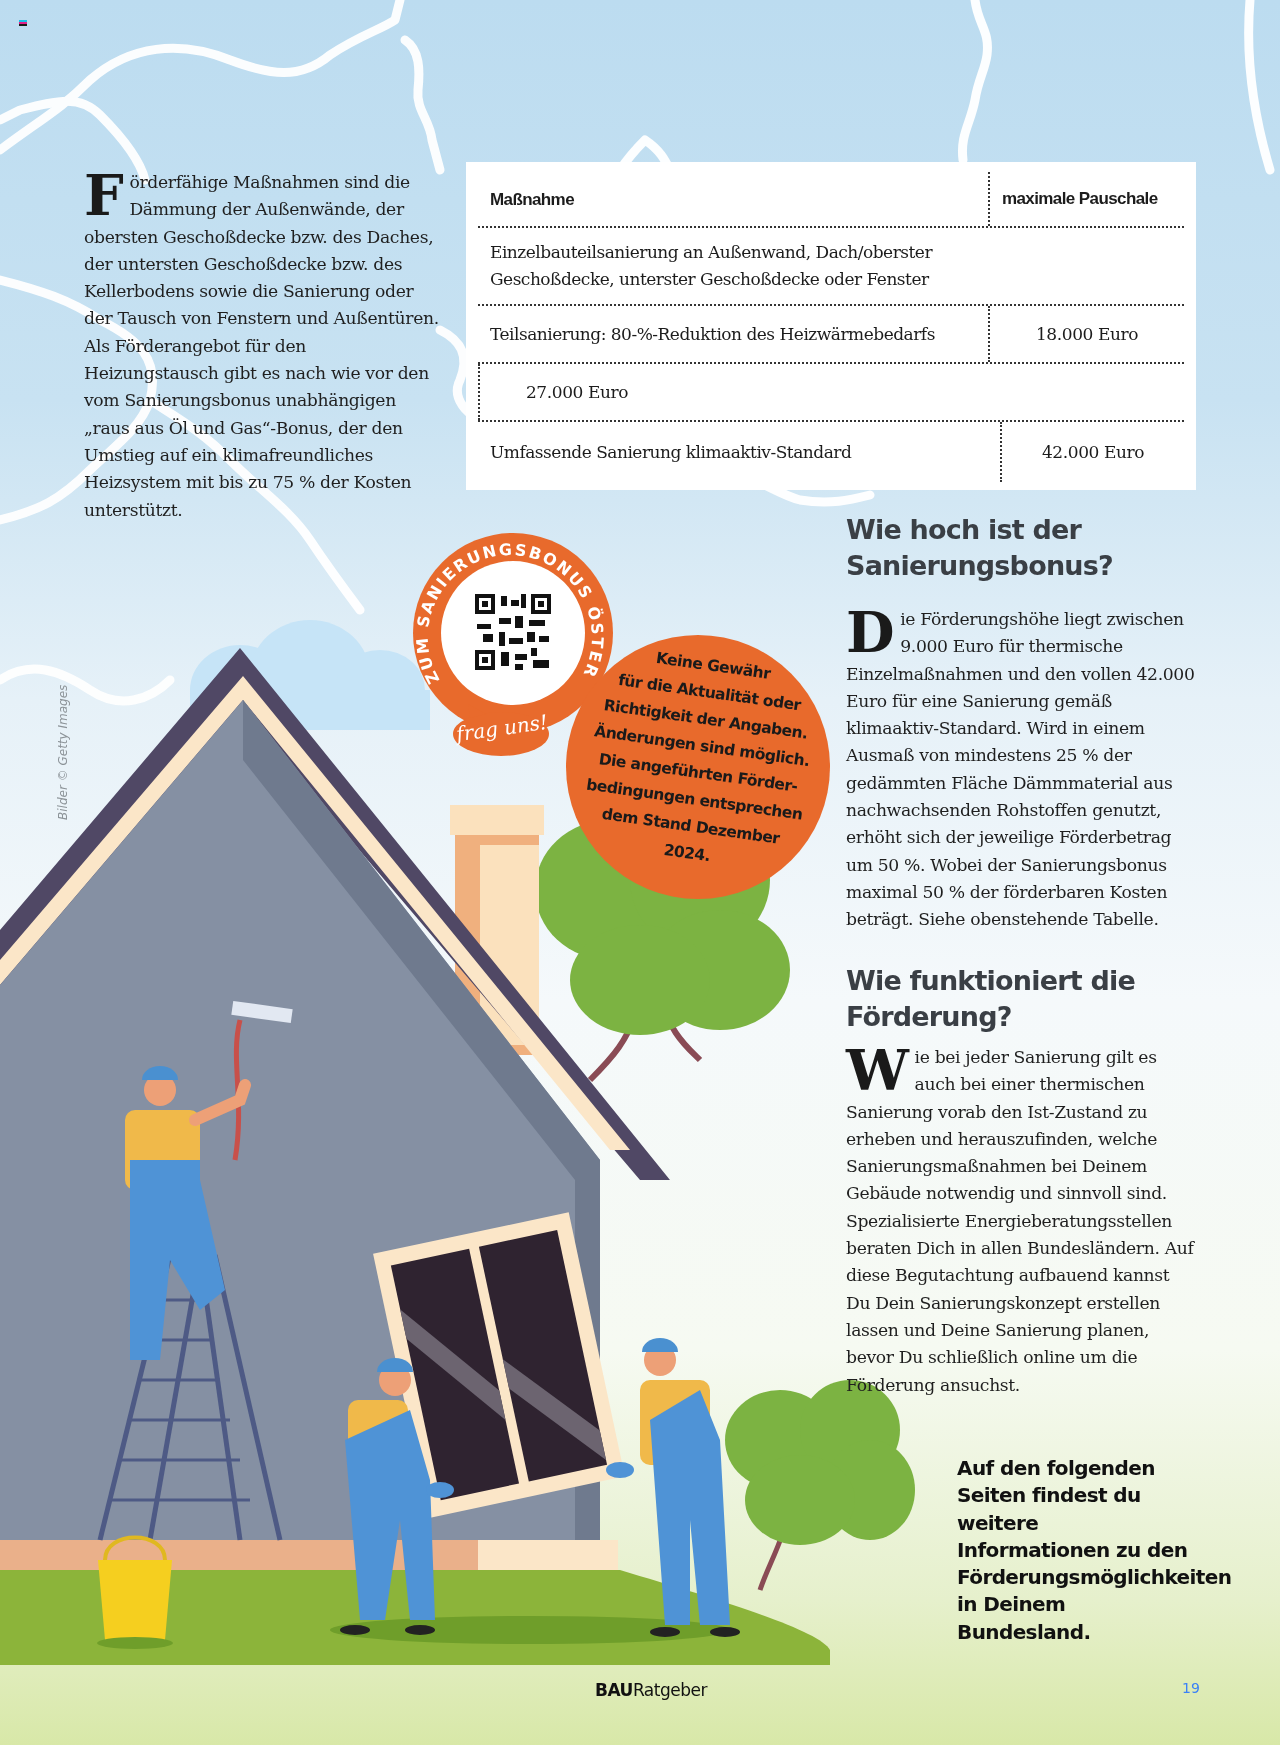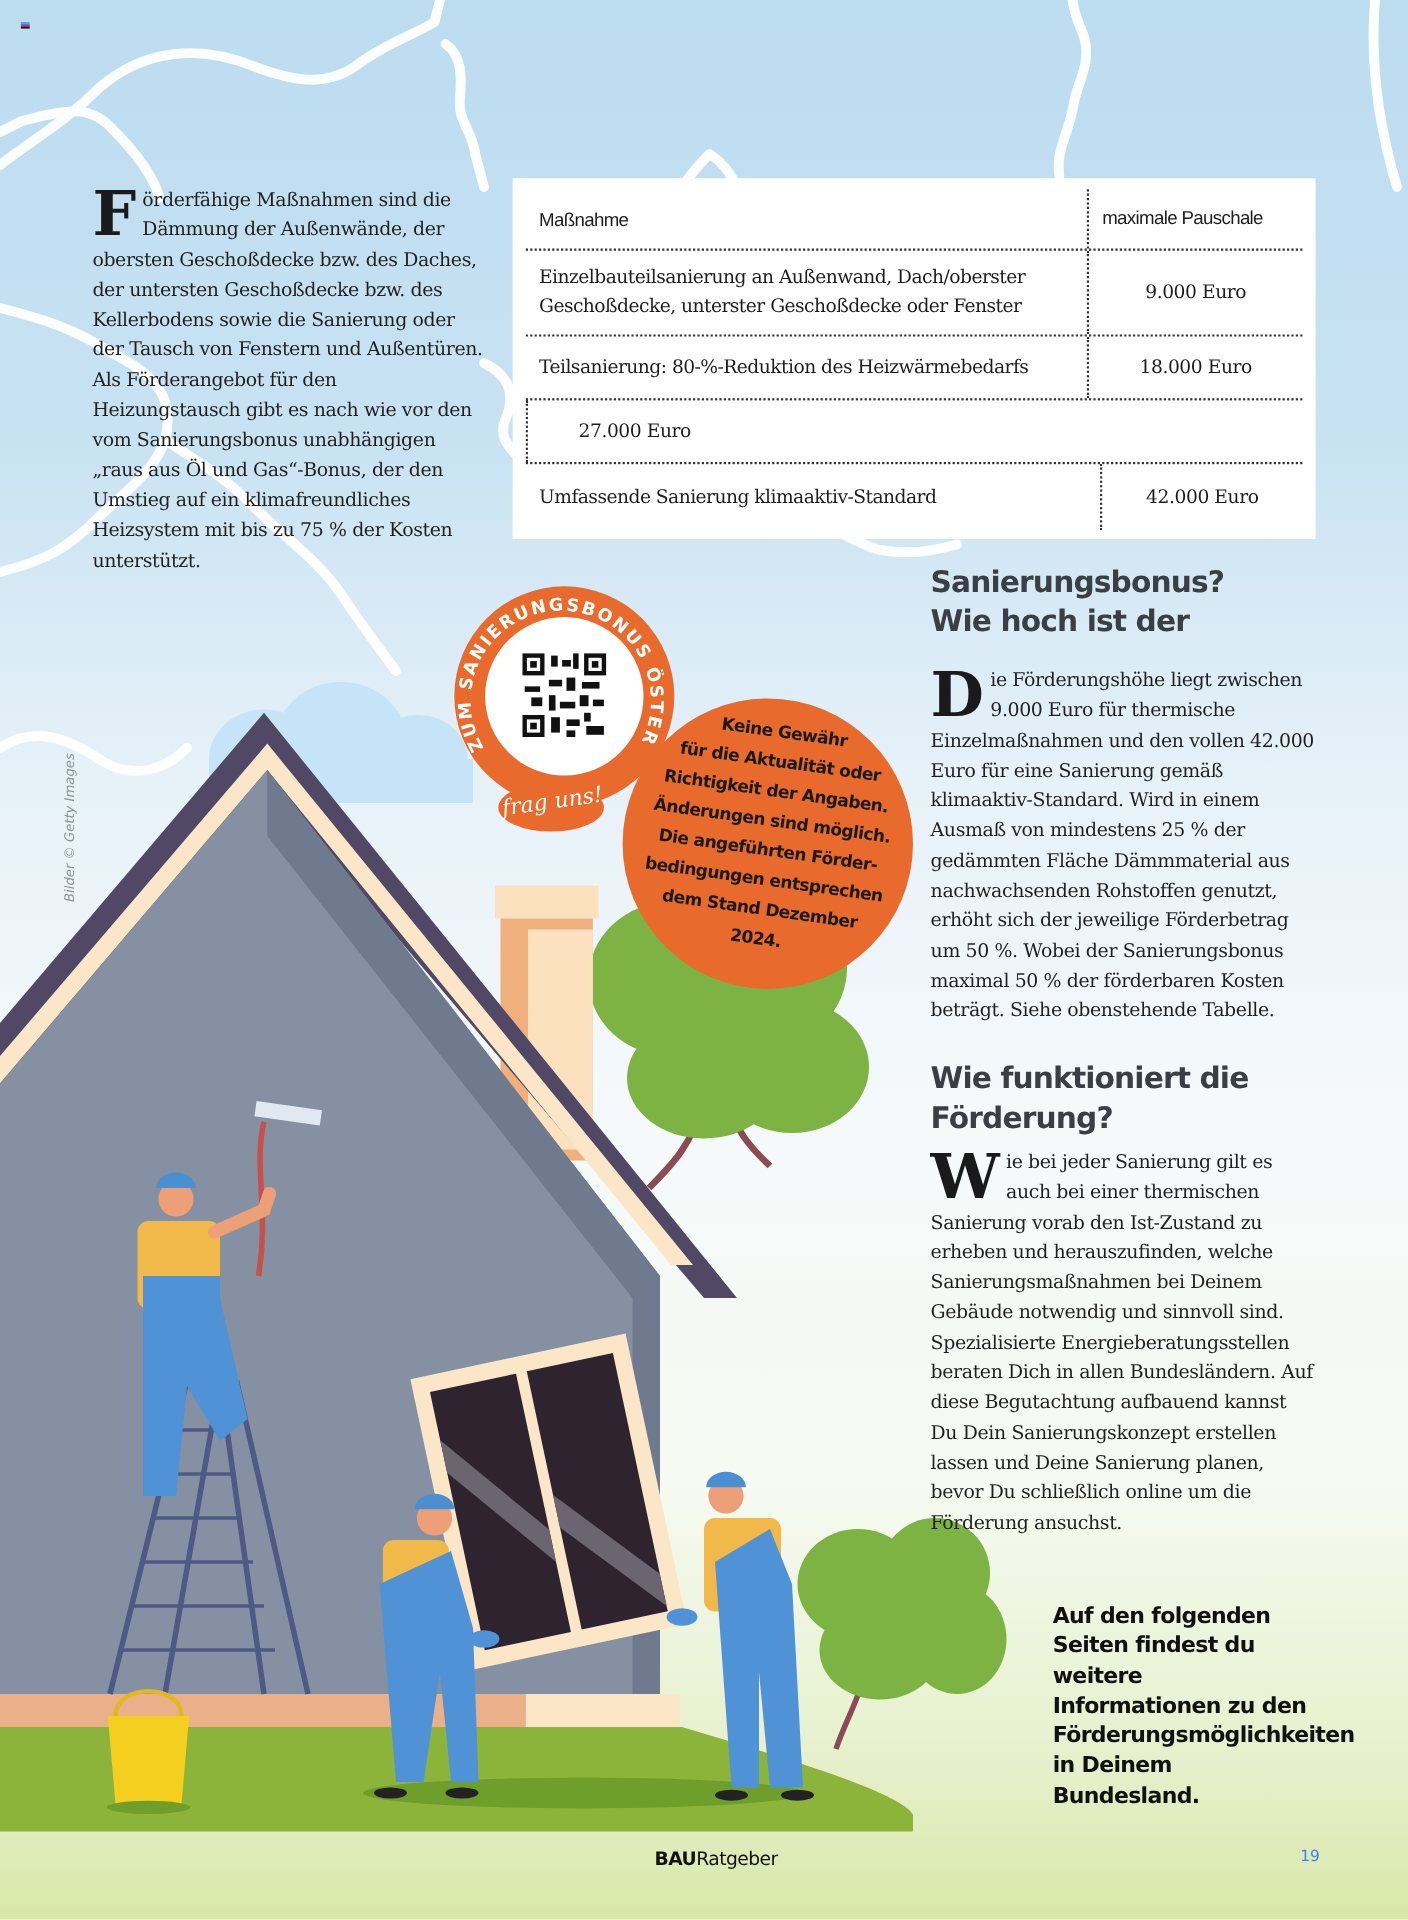--- a/index.html
+++ b/index.html
@@ -29,21 +29,21 @@
   
   .table-card {
     position: absolute; left: 466px; top: 162px; width: 730px; height: 328px;
     background: #ffffff;
   }
   .tbl { position: absolute; left: 12px; top: 10px; width: 706px; }
   .tbl-row { display: flex; position: relative; border-bottom: 2px dotted #333; }
   .tbl-row:last-child { border-bottom: none; gap: 42px; }
   .tbl-cell-a { width: 510px; padding: 0 12px; display: flex; align-items: center; font-size: 17px; line-height: 27px; letter-spacing: -0.5px; }
   .tbl-cell-b { width: 196px; border-left: 2px dotted #333; display: flex; align-items: center; justify-content: center; font-size: 17px; letter-spacing: -0.4px; }
-  .tbl-head .tbl-cell-a, .tbl-head .tbl-cell-b { font-family: "Liberation Sans", sans-serif; font-weight: normal; font-size: 17px; letter-spacing: -0.6px; }
+  .tbl-head .tbl-cell-a, .tbl-head .tbl-cell-b { font-family: "Liberation Sans", sans-serif; font-weight: bold; font-size: 17px; letter-spacing: -0.6px; }
   .tbl-head .tbl-cell-b { justify-content: flex-start; padding-left: 12px; }
 
   
   .col-right { position: absolute; left: 846px; width: 350px; }
   .h2 {
     font-family: "DejaVu Sans", sans-serif; font-weight: bold;
     font-size: 27px; line-height: 36px; color: #3a3f45; letter-spacing: -0.8px;
   }
   .body-text { font-size: 17.2px; line-height: 27.3px; letter-spacing: -0.35px; color: #1f1f1f; }
   .sec1-h { top: 512px; }
@@ -128,21 +128,20 @@
 </div>
 
 <div class="table-card">
   <div class="tbl">
     <div class="tbl-row tbl-head" style="height:56px">
       <div class="tbl-cell-a">Maßnahme</div>
       <div class="tbl-cell-b">maximale Pauschale</div>
     </div>
     <div class="tbl-row" style="height:78px">
       <div class="tbl-cell-a">Einzelbauteilsanierung an Außenwand, Dach/oberster Geschoßdecke, unterster Geschoßdecke oder Fenster</div>
-      <div class="tbl-cell-b">9.000 Euro</div>
     </div>
     <div class="tbl-row" style="height:58px">
       <div class="tbl-cell-a">Teilsanierung: 80-%-Reduktion des Heizwärmebedarfs</div>
       <div class="tbl-cell-b">18.000 Euro</div>
     </div>
     <div class="tbl-row" style="height:58px">
       <div class="tbl-cell-b">27.000 Euro</div>
     </div>
     <div class="tbl-row" style="height:60px">
       <div class="tbl-cell-a">Umfassende Sanierung klimaaktiv-Standard</div>
@@ -297,22 +296,22 @@
   <span>Änderungen sind möglich.</span>
   <span>Die angeführten Förder-</span>
   <span>bedingungen entsprechen</span>
   <span>dem  Stand Dezember</span>
   <span>2024.</span>
 </div>
 
 <div class="credit">Bilder © Getty Images</div>
 
 <div class="col-right h2 sec1-h">
+  <div>Wie hoch ist der</div>
   <div>Sanierungsbonus?</div>
-  <div>Wie hoch ist der</div>
 </div>
 <div class="col-right body-text sec1-p">
   <span class="dropcap">D</span><span>ie Förderungshöhe liegt zwischen 9.000 Euro für thermische Einzelmaßnahmen und den vollen 42.000 Euro für eine Sanierung gemäß klimaaktiv-Standard. Wird in einem Ausmaß von mindestens 25 % der gedämmten Fläche Dämmmaterial aus nachwachsenden Rohstoffen genutzt, erhöht sich der jeweilige Förderbetrag um 50 %. Wobei der Sanierungsbonus maximal 50 % der förderbaren Kosten beträgt. Siehe obenstehende Tabelle.</span>
 </div>
 
 <div class="col-right h2 sec2-h">
   <div>Wie funktioniert die</div>
   <div>Förderung?</div>
 </div>
 <div class="col-right body-text sec2-p">

